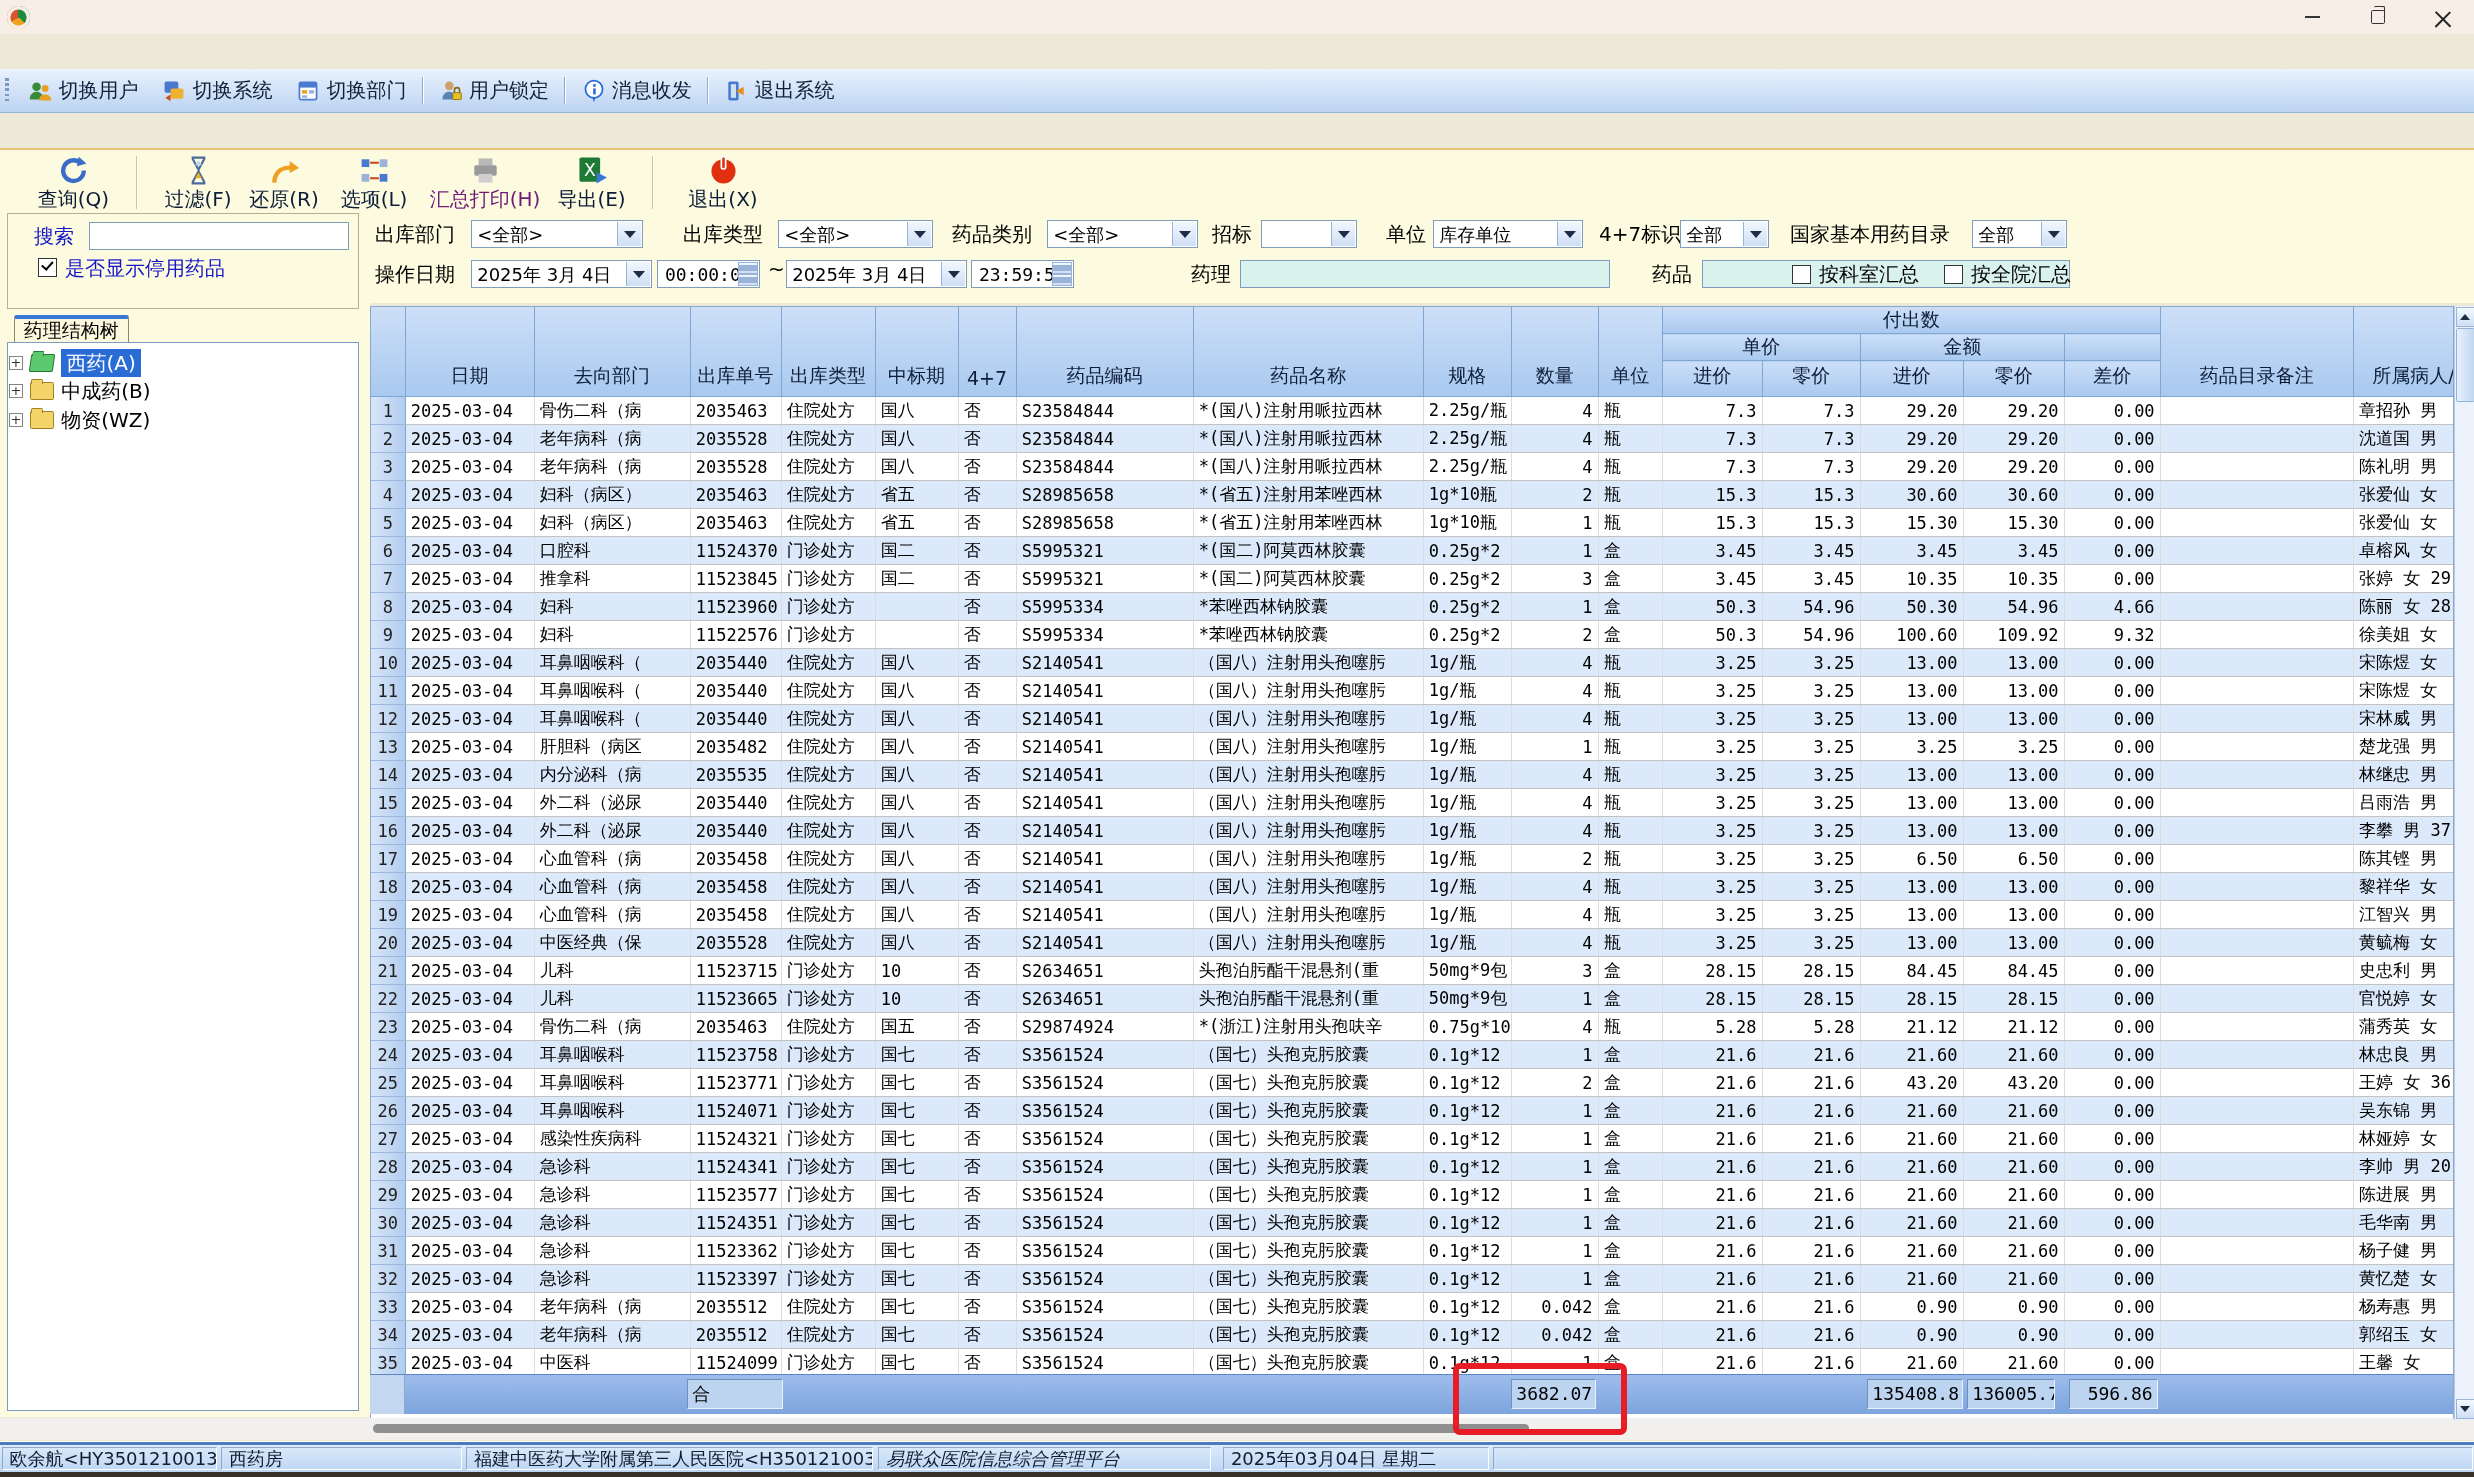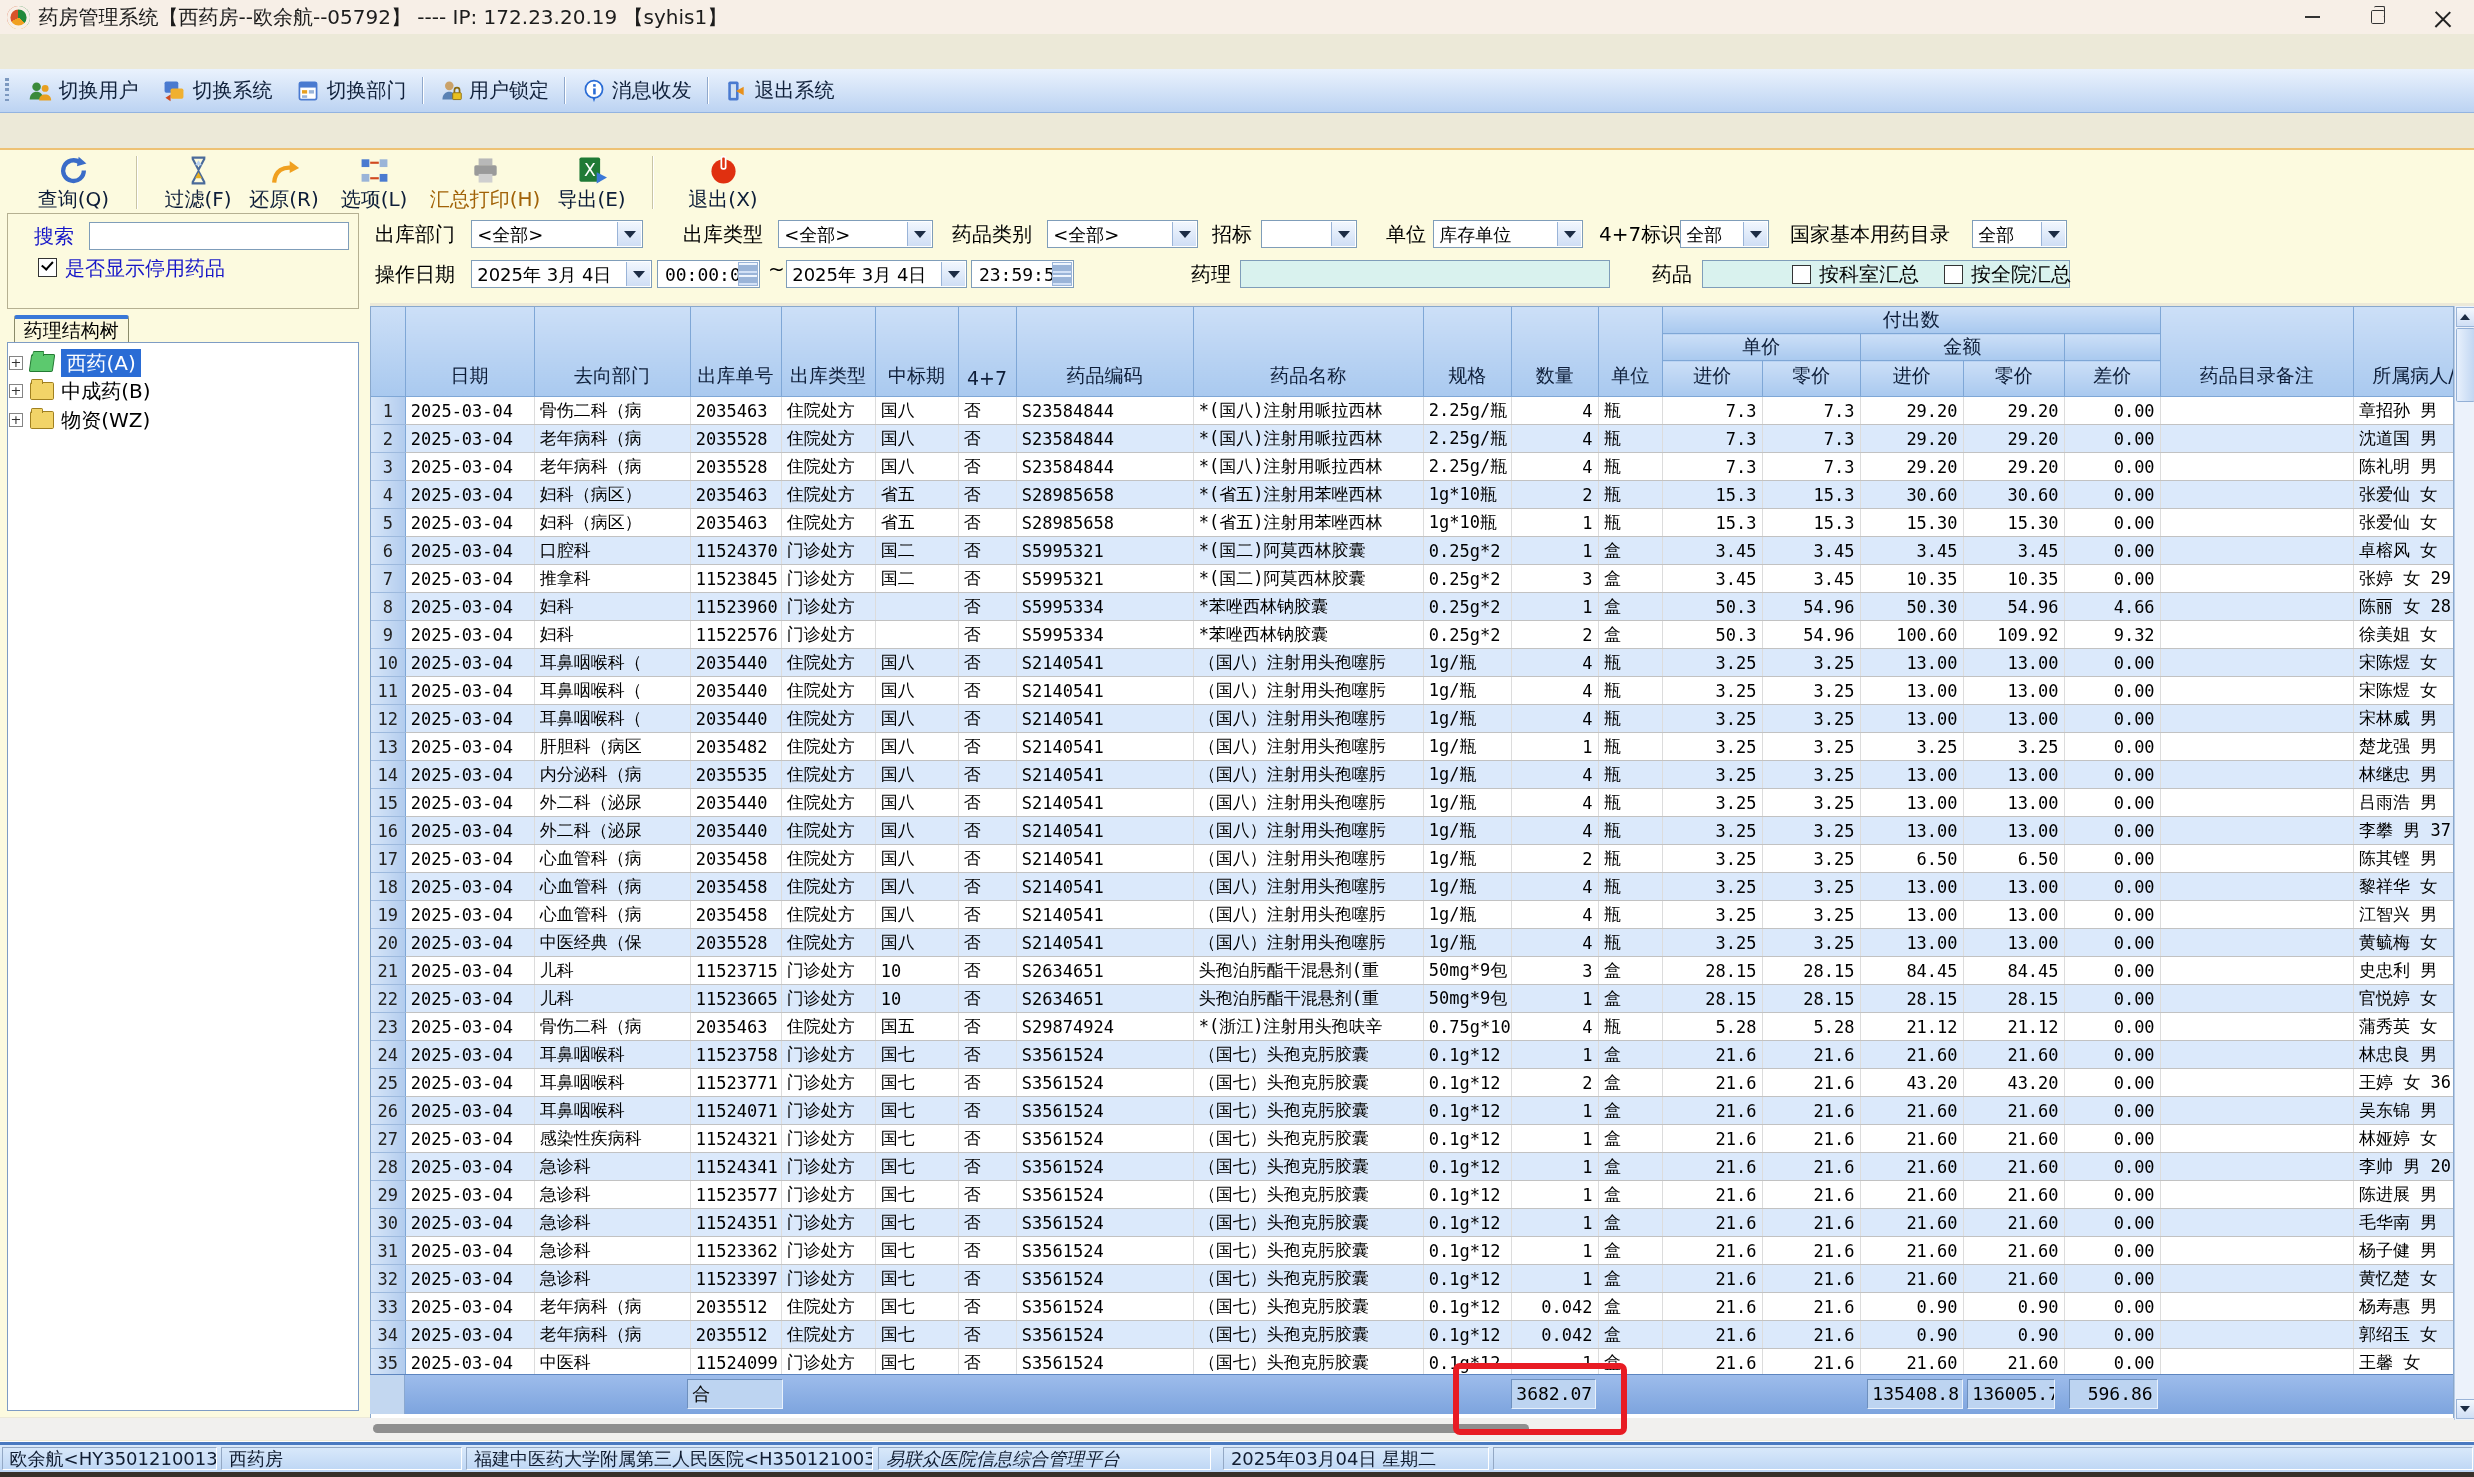--- a/index.html
+++ b/index.html
@@ -35,21 +35,21 @@
   .tabrow{left:0;top:112px;width:2475px;height:36px;background:linear-gradient(#b9d0f2,#97bae8);}
   .tab{position:absolute;bottom:0;height:29px;line-height:29px;text-align:center;font-size:19px;color:#15253f;
     background:linear-gradient(#dfeafb,#b9d0f0);border:0.9px solid #7a9cc8;border-bottom:none;border-radius:3.4px 3.4px 0 0;box-sizing:border-box;}
   .tab.active{height:34px;line-height:32px;background:#efe7ce;outline:0.9px dashed #6b6b4a;outline-offset:-3.4px;border-color:#8a8a6a;}
   
   .yellowtop{left:0;top:148px;width:2475px;height:155px;background:#fcfadf;border-top:2.6px solid #eec274;box-sizing:border-box;}
   .sidebar{left:0;top:303px;width:370px;height:1114px;background:#fcfadf;}
   
   .abtn{position:absolute;top:153px;height:60px;display:flex;flex-direction:column;align-items:center;justify-content:space-between;padding-top:1.7px;box-sizing:border-box;}
   .abtn .lbl{font-size:20px;color:#0d1d38;white-space:nowrap;}
-  .abtn.disabled .lbl{color:#a16207;}
+  .abtn.disabled .lbl{color:#701a75;}
   .asep{position:absolute;top:156px;width:0.9px;height:53px;background:#c9c5a5;border-right:0.9px solid #fff;}
   .aicon{width:31px;height:31px;}
   
   .flabel{position:absolute;font-size:20px;color:#000;height:28px;line-height:28px;white-space:nowrap;}
   .combo{position:absolute;height:28px;background:#fff;border:0.9px solid #7f9db9;box-sizing:border-box;font-size:18px;line-height:27px;padding-left:5.2px;color:#000;white-space:nowrap;overflow:hidden;}
   .combo .cbtn{position:absolute;right:0.9px;top:0.9px;bottom:0.9px;width:23px;background:linear-gradient(#f2f7fe,#cfdef5);border-left:0.9px solid #9ab4d8;display:flex;align-items:center;justify-content:center;}
   .tri-d{width:0;height:0;border-left:6px solid transparent;border-right:6px solid transparent;border-top:7.7px solid #1c2c44;}
   .tri-u{width:0;height:0;border-left:5.2px solid transparent;border-right:5.2px solid transparent;border-bottom:6px solid #1c2c44;}
   .tri-dd{width:0;height:0;border-left:5.2px solid transparent;border-right:5.2px solid transparent;border-top:6px solid #1c2c44;}
   .spin{position:absolute;height:28px;background:#fff;border:0.9px solid #7f9db9;box-sizing:border-box;font-size:18px;line-height:27px;padding-left:6.9px;font-family:"DejaVu Sans Mono",monospace;}
@@ -106,21 +106,20 @@
     font-size:18px;line-height:21.5px;color:#101c30;padding-left:6.9px;white-space:nowrap;overflow:hidden;}
   .bottombar{left:0;top:1472px;width:2475px;height:6px;background:#37312a;}
 </style>
 </head>
 <body>
 
 <div class="screen">
 
   <div class="abs titlebar">
     <div class="appicon"></div>
-    <div class="apptitle">药房管理系统【西药房--欧余航--05792】 ---- IP: 172.23.20.19 【syhis1】</div>
     <div class="winbtns">
       <div class="winbtn">
           <div class="glyph-min"></div>
         </div>
       <div class="winbtn">
           <div class="glyph-restore"></div>
         </div>
       <div class="winbtn">
           <div class="glyph-close"></div>
         </div>

